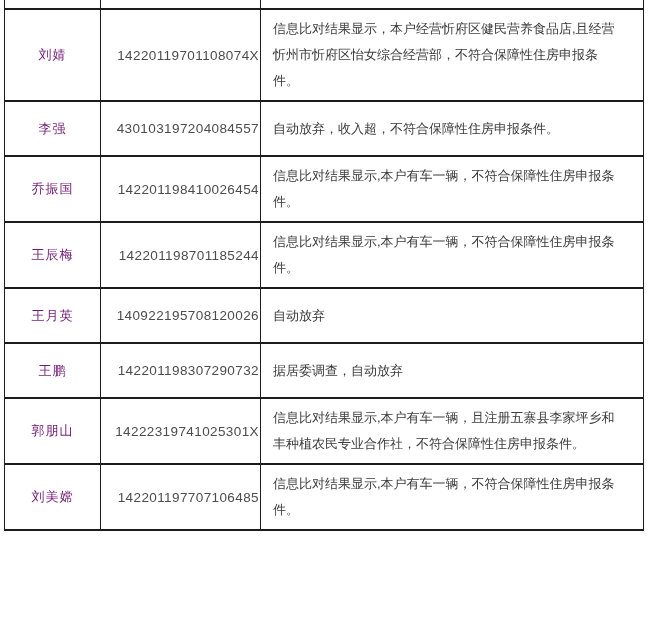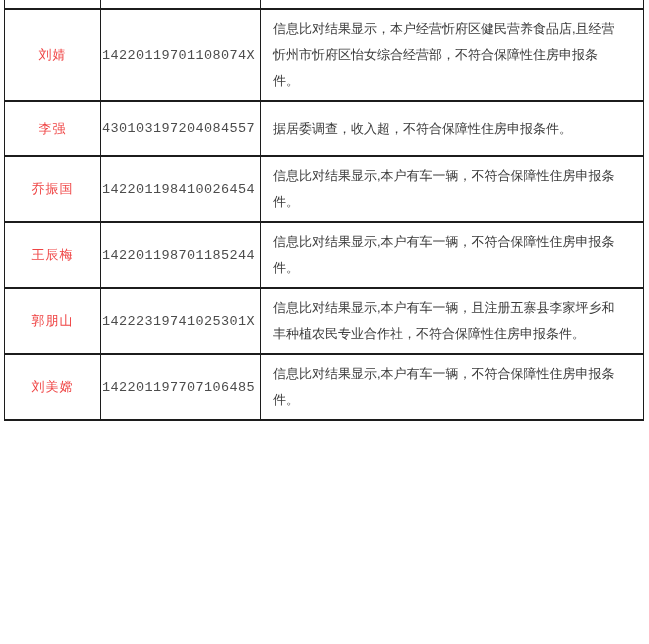--- a/index.html
+++ b/index.html
@@ -27,26 +27,26 @@
   }
   col.c-name   { width: 96px; }
   col.c-id     { width: 160px; }
   col.c-remark { width: 383px; }
 
   tr.record td { height: 41px; }
 
   td.name-cell {
     text-align: center;
     font-size: 13px;
-    color: #ef4444;
+    color: #701a75;
     letter-spacing: 1px;
   }
   td.id-cell {
-    text-align: left;
-    font-family: Liberation Mono, monospace;
+    text-align: right;
+    font-family: Liberation Sans, sans-serif;
     font-size: 13.5px;
     color: #4c4c4c;
     letter-spacing: 0.4px;
   }
   td.remark-cell {
     text-align: left;
     padding: 6px 28px 6px 12px;
     font-size: 13px;
     line-height: 26px;
     color: #3b3b3b;
@@ -72,31 +72,41 @@
       <td></td>
     </tr>
     <tr class="record">
     <td class="name-cell">刘婧</td>
     <td class="id-cell">14220119701108074X</td>
     <td class="remark-cell">信息比对结果显示，本户经营忻府区健民营养食品店,且经营忻州市忻府区怡女综合经营部，不符合保障性住房申报条件。</td>
   </tr>
       <tr class="record">
     <td class="name-cell">李强</td>
     <td class="id-cell">430103197204084557</td>
-    <td class="remark-cell">据居委调查，收入超，不符合保障性住房申报条件。</td>
+    <td class="remark-cell">自动放弃，收入超，不符合保障性住房申报条件。</td>
   </tr>
       <tr class="record">
     <td class="name-cell">乔振国</td>
     <td class="id-cell">142201198410026454</td>
     <td class="remark-cell">信息比对结果显示,本户有车一辆，不符合保障性住房申报条件。</td>
   </tr>
       <tr class="record">
     <td class="name-cell">王辰梅</td>
     <td class="id-cell">142201198701185244</td>
     <td class="remark-cell">信息比对结果显示,本户有车一辆，不符合保障性住房申报条件。</td>
+  </tr>
+      <tr class="record">
+    <td class="name-cell">王月英</td>
+    <td class="id-cell">140922195708120026</td>
+    <td class="remark-cell">自动放弃</td>
+  </tr>
+      <tr class="record">
+    <td class="name-cell">王鹏</td>
+    <td class="id-cell">142201198307290732</td>
+    <td class="remark-cell">据居委调查，自动放弃</td>
   </tr>
       <tr class="record">
     <td class="name-cell">郭朋山</td>
     <td class="id-cell">14222319741025301X</td>
     <td class="remark-cell">信息比对结果显示,本户有车一辆，且注册五寨县李家坪乡和丰种植农民专业合作社，不符合保障性住房申报条件。</td>
   </tr>
       <tr class="record">
     <td class="name-cell">刘美嫦</td>
     <td class="id-cell">142201197707106485</td>
     <td class="remark-cell">信息比对结果显示,本户有车一辆，不符合保障性住房申报条件。</td>

